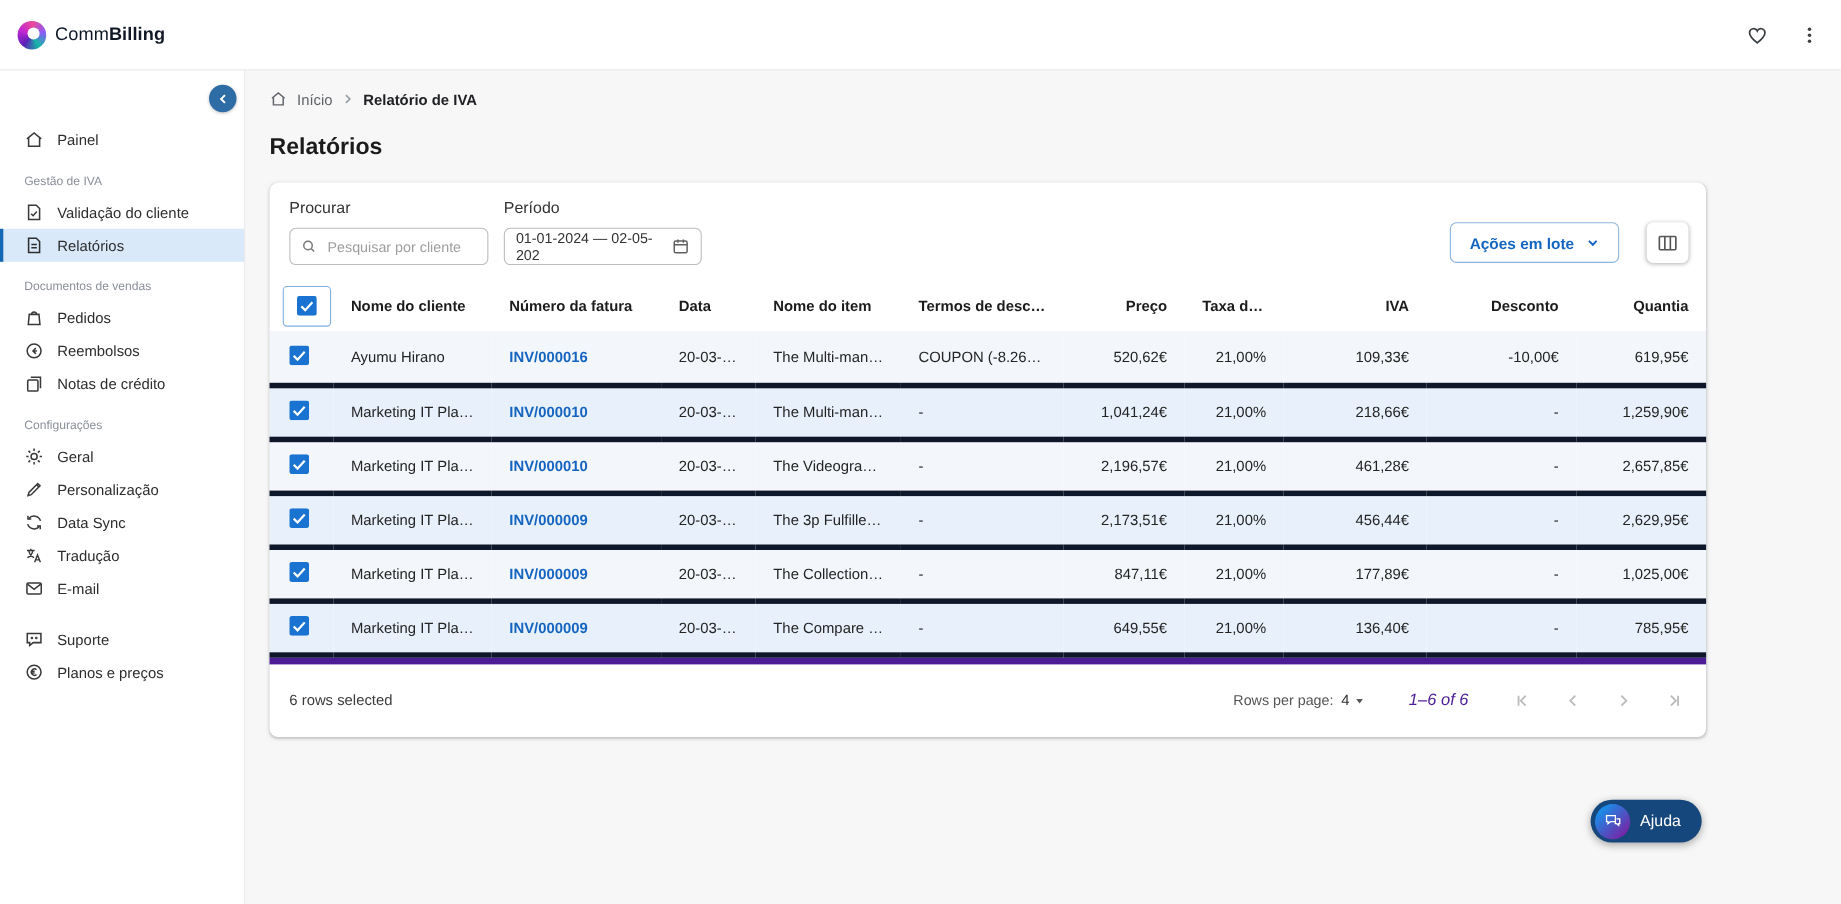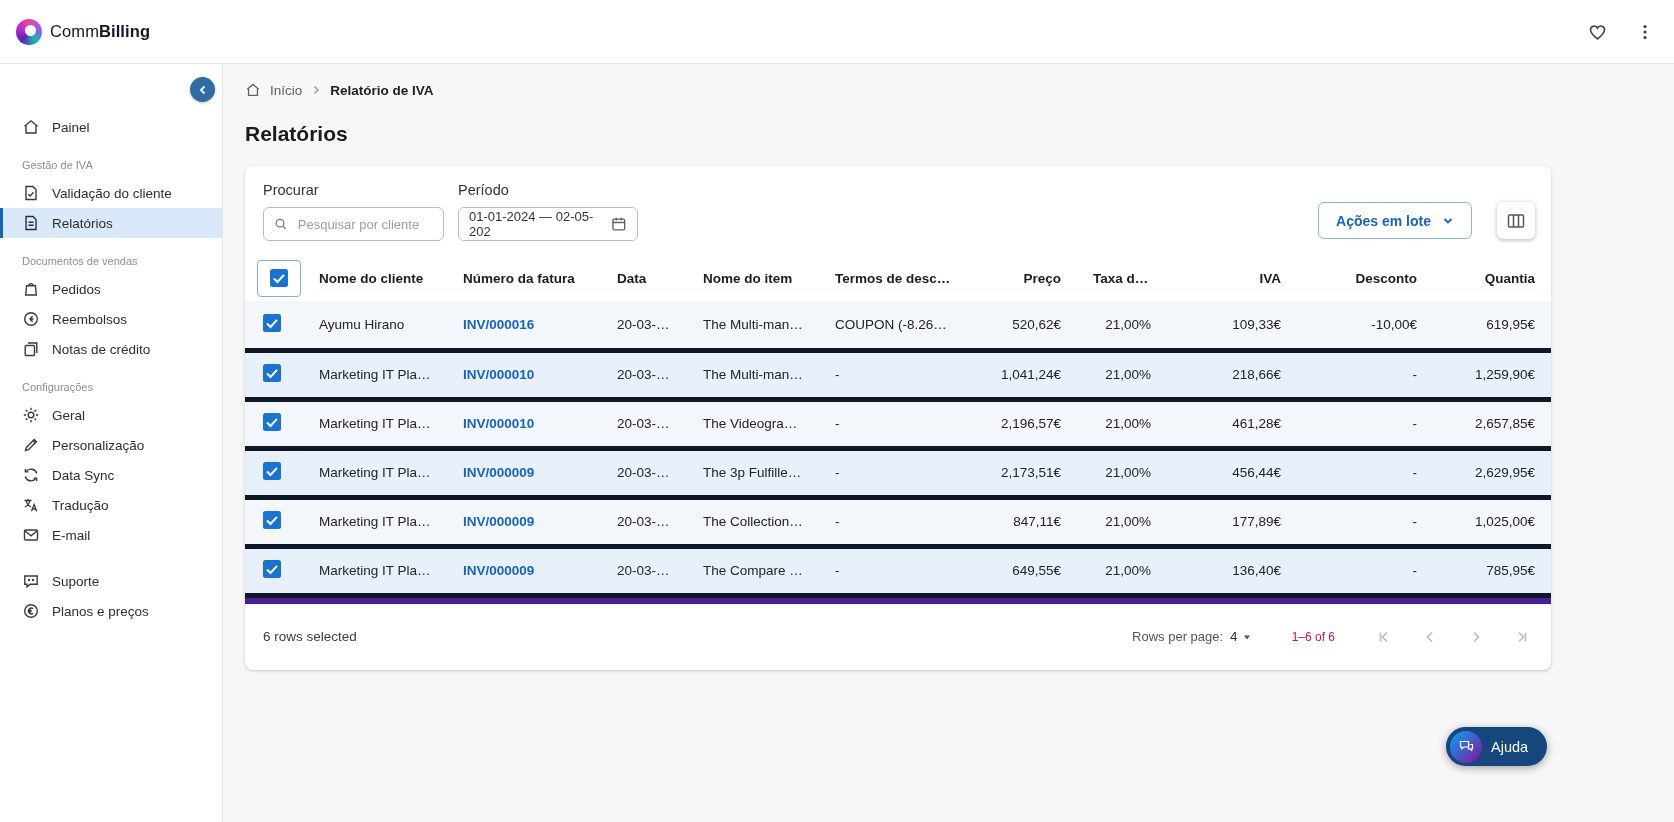--- a/index.html
+++ b/index.html
@@ -112,21 +112,21 @@
   .inv-link { color:#1565c0; font-weight:700; text-decoration:none; cursor:pointer; }
 
   
   .tfooter {
     display:flex; align-items:center; height:72px; padding:0 20px 0 18px;
     border-top:6px solid #4c1d95; font-size:13.5px; color:#3c3c3c;
   }
   .tfooter-right { margin-left:auto; display:flex; align-items:center; gap:40px; color:#444; }
   .rpp { display:flex; align-items:center; gap:7px; font-size:13px; color:#555; cursor:pointer; }
   .rpp-value { font-size:13.5px; color:#333; display:flex; align-items:center; gap:4px; }
-  .range-text { font-size:12px; color:#be185d; }
+  .range-text { font-size:15px; color:#4c1d95;font-style:italic; }
   .pager { display:flex; align-items:center; gap:28px; }
   .pager .icon-btn { cursor:default; }
 
   
   .help-pill {
     position:absolute; left:1446px; top:727px; height:39px; border-radius:20px;
     background:#16477c; display:flex; align-items:center; gap:9px; padding:0 19px 0 4px;
     color:#fff; font-size:14.5px; cursor:pointer; box-shadow:0 2px 8px rgba(0,0,0,.35);
   }
   .help-badge {

